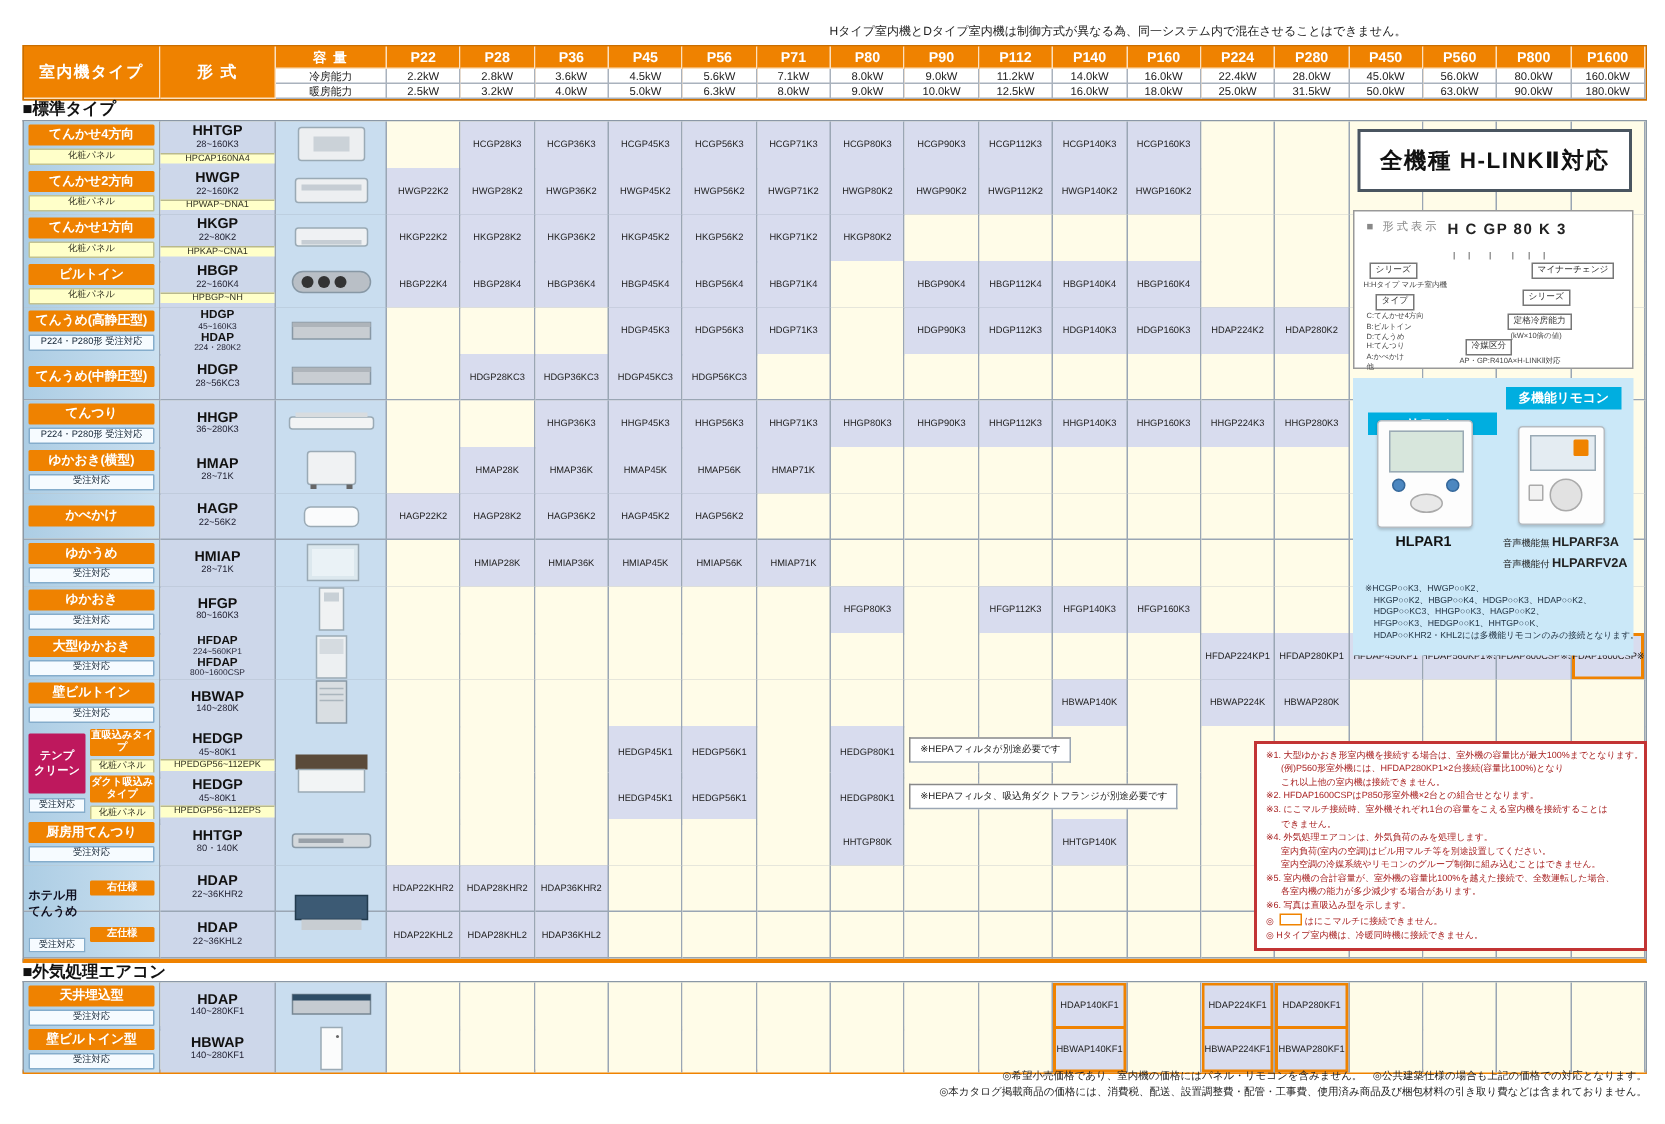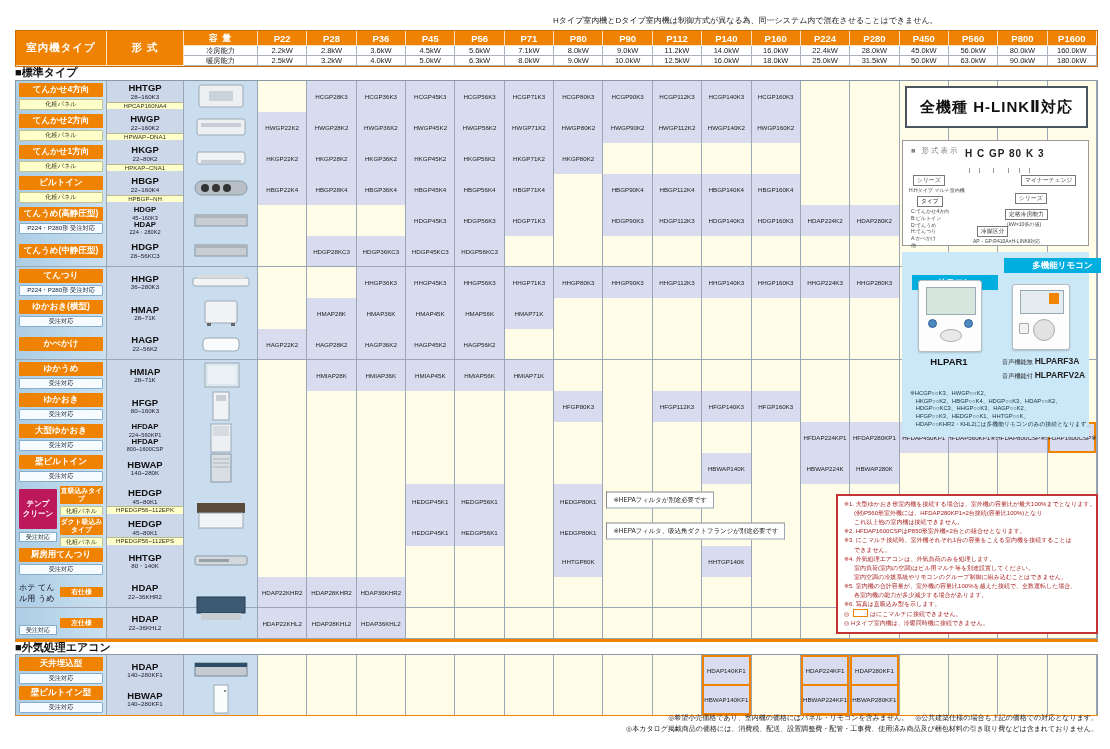--- a/index.html
+++ b/index.html
@@ -46,21 +46,21 @@
   .ccell.fill{background:#D8DCEE;}
   .ccell.hl{box-shadow:inset 0 0 0 2px #F08300;}
 
   .rownote{position:absolute;top:50%;transform:translateY(-50%);background:#fff;border:1px solid #888;
            font-size:6.4px;padding:3px 6px;white-space:nowrap;z-index:2;color:#222;}
 
   
   .gbox{position:absolute;z-index:2;box-sizing:border-box;}
   .glabel-orange{background:#be185d;color:#fff;font-weight:bold;font-size:7.5px;line-height:1.3;
                  display:flex;flex-direction:column;align-items:center;justify-content:center;border-radius:1px;}
-  .glabel-plain{color:#112;font-weight:normal;font-size:8px;line-height:1.4;display:flex;flex-direction:row;justify-content:flex-start;}
+  .glabel-plain{color:#112;font-weight:bold;font-size:8px;line-height:1.4;display:flex;flex-direction:column;justify-content:center;}
   .gsub{background:#F6FBFF;border:1px solid #85ADCC;color:#123;font-size:6px;text-align:center;line-height:1.4;}
   .gphoto{display:flex;align-items:center;justify-content:center;}
 
   
   .ovl{position:absolute;z-index:4;box-sizing:border-box;}
   #hlink{left:905px;top:86px;width:183px;height:42px;background:#fff;border:2px solid #4A5560;
          display:flex;align-items:center;justify-content:center;font-size:15px;font-weight:bold;letter-spacing:1px;color:#111;}
   #keishiki{left:902px;top:140px;width:187px;height:106px;background:#fff;border:1px solid #999;position:absolute;}
   #keishiki .kt{position:absolute;left:8px;top:5px;color:#888;font-size:7.5px;letter-spacing:2px;}
   #keishiki .kcode{position:absolute;left:62px;top:7px;font-size:10px;font-weight:bold;color:#222;letter-spacing:1px;}
@@ -853,21 +853,21 @@
     <div class="kbox" style="left:74px;top:85px;">冷媒区分</div>
     <div class="ktext" style="left:70px;top:97px;">AP・GP:R410A×H-LINKⅡ対応</div>
     <div class="kbox" style="left:118px;top:34px;">マイナーチェンジ</div>
     <div class="kbox" style="left:112px;top:52px;">シリーズ</div>
     <div class="kbox" style="left:102px;top:68px;">定格冷房能力</div>
     <div class="ktext" style="left:104px;top:80px;">(kW×10倍の値)</div>
   </div>
 
   <div class="ovl" id="remotepanel">
     <div class="rhead" style="left:10px;top:6px;width:86px;margin-top:17px;">リモコン</div>
-    <div class="rhead" style="left:102px;top:6px;width:77px;padding-left:20px;">多機能リモコン</div>
+    <div class="rhead" style="left:102px;top:6px;width:77px;">多機能リモコン</div>
 
     <div class="remote" style="left:16px;top:28px;width:62px;height:70px;">
       <div class="rscreen" style="left:7px;top:6px;width:48px;height:26px;background:#D7E6DC;"></div>
       <div class="rdot" style="left:9px;top:38px;width:7px;height:7px;background:#4C87C0;border:1px solid #369;"></div>
       <div class="rdot" style="left:45px;top:38px;width:7px;height:7px;background:#4C87C0;border:1px solid #369;"></div>
       <div class="rdot" style="left:21px;top:48px;width:20px;height:11px;background:#E8E8E8;border:1px solid #AAA;border-radius:50%;"></div>
     </div>
 
     <div class="remote" style="left:110px;top:32px;width:56px;height:64px;">
       <div class="rscreen" style="left:7px;top:5px;width:42px;height:22px;background:#E4ECF2;"></div>

